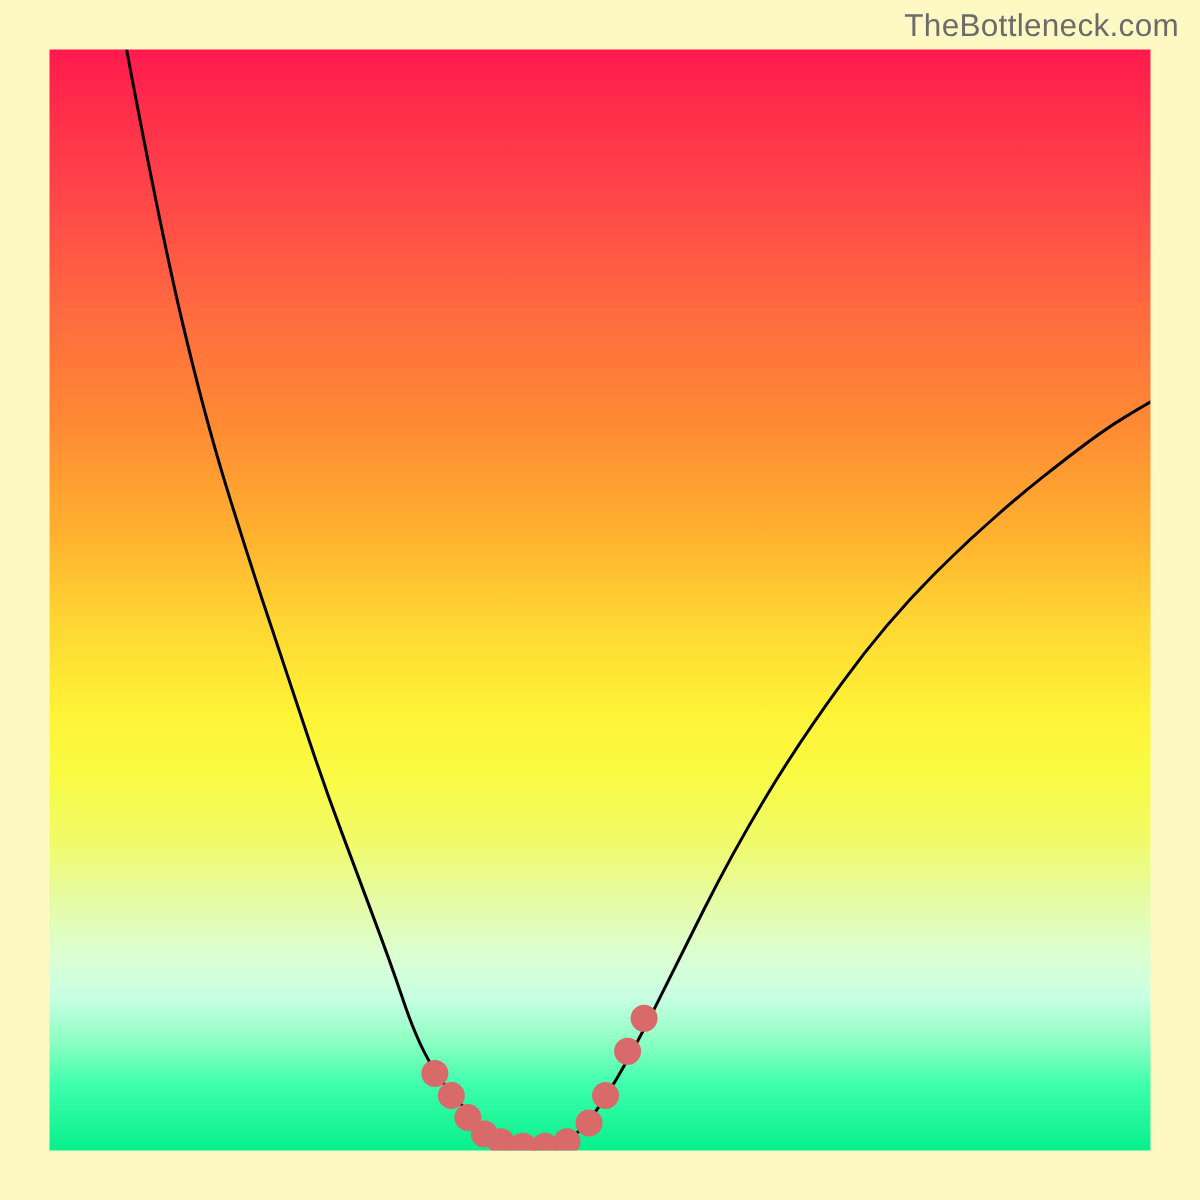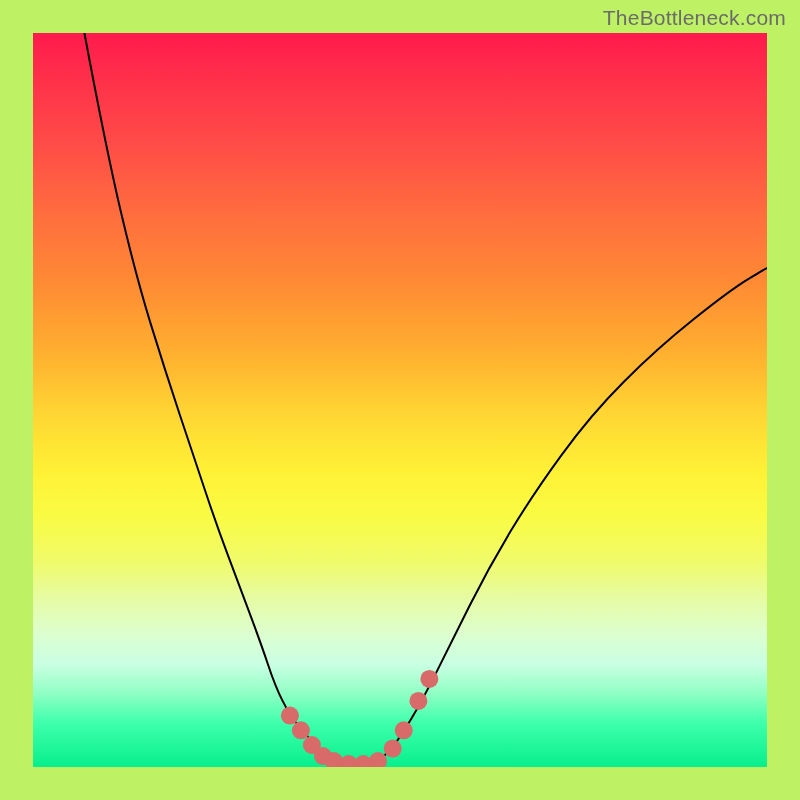--- a/index.html
+++ b/index.html
@@ -10,21 +10,21 @@
     overflow: hidden;
     background: #000;
     font-family: Arial, Helvetica, sans-serif;
   }
   .frame {
     position: absolute;
     left: 0;
     top: 0;
     width: 800px;
     height: 800px;
-    background: #bef264;
+    background: #fef9c3;
   }
   .plot-area {
     position: absolute;
     left: 33px;
     top: 33px;
     width: 734px;
     height: 734px;
     
     background: linear-gradient(to bottom,
       #ff1a4d 0%,

